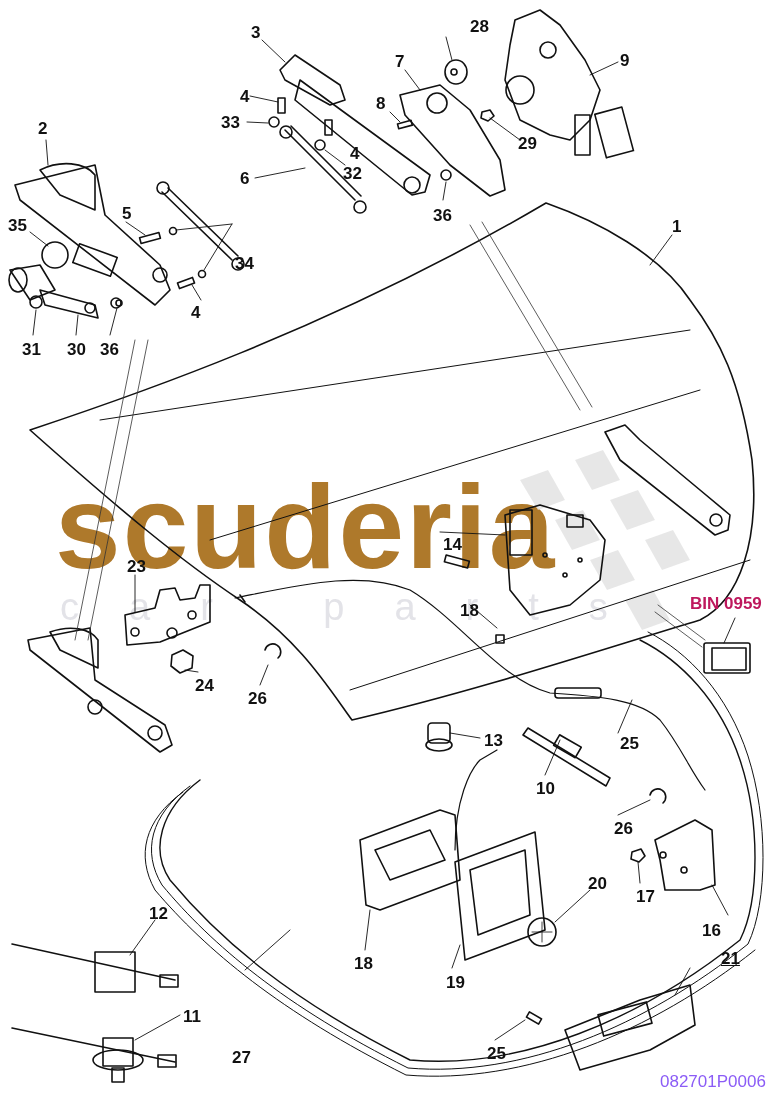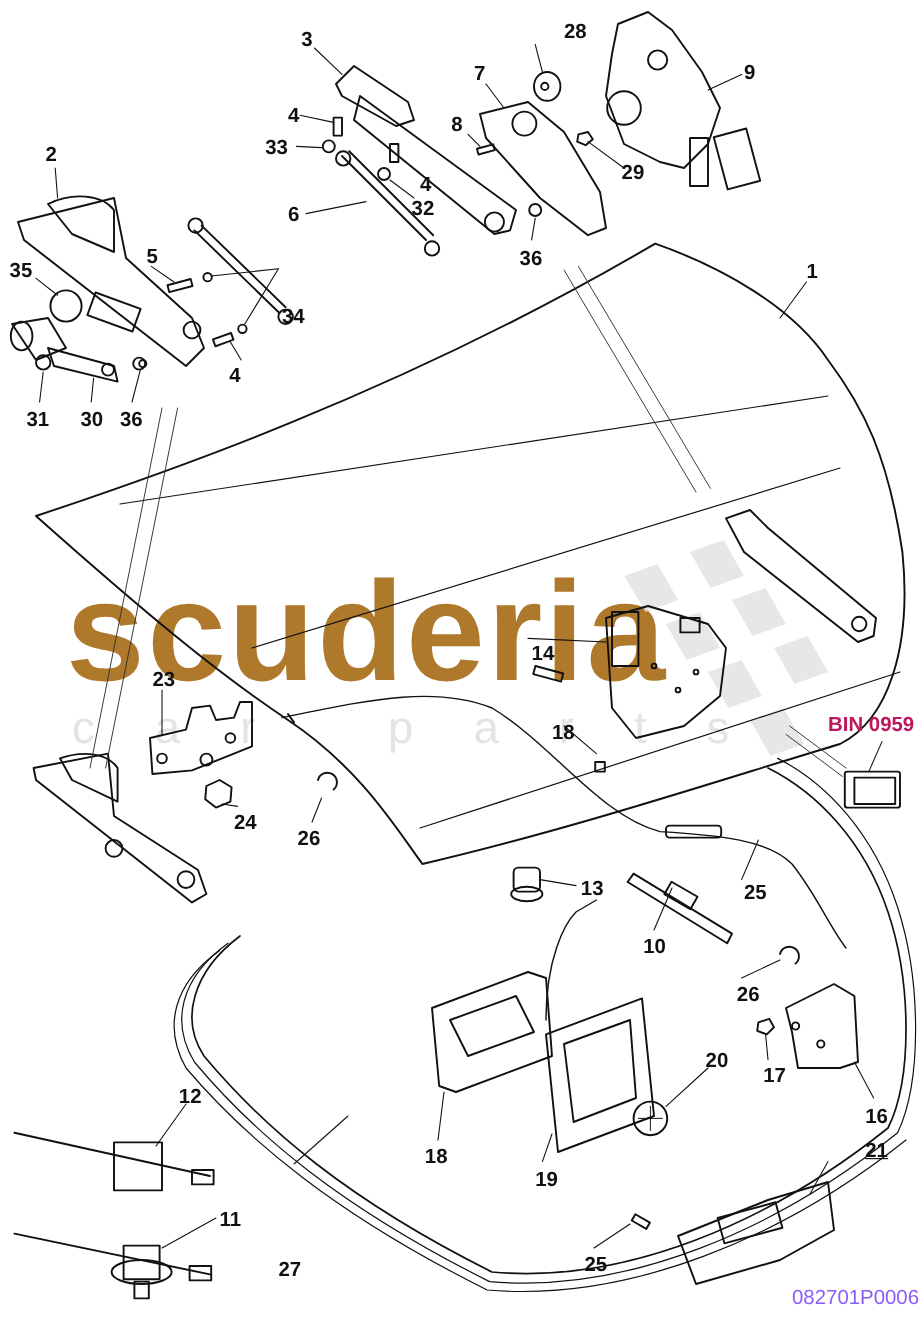--- a/index.html
+++ b/index.html
@@ -282,21 +282,21 @@
     <div class="callout" style="left: 240px; top: 170px;">6</div>
     <div class="callout" style="left: 395px; top: 53px;">7</div>
     <div class="callout" style="left: 376px; top: 95px;">8</div>
     <div class="callout" style="left: 620px; top: 52px;">9</div>
     <div class="callout" style="left: 536px; top: 780px;">10</div>
     <div class="callout" style="left: 183px; top: 1008px;">11</div>
     <div class="callout" style="left: 149px; top: 905px;">12</div>
     <div class="callout" style="left: 484px; top: 732px;">13</div>
     <div class="callout" style="left: 443px; top: 536px;">14</div>
     <div class="callout" style="left: 460px; top: 602px;">18</div>
-    <div class="callout" style="left: 721px; top: 922px;">16</div>
+    <div class="callout" style="left: 702px; top: 922px;">16</div>
     <div class="callout" style="left: 636px; top: 888px;">17</div>
     <div class="callout" style="left: 354px; top: 955px;">18</div>
     <div class="callout" style="left: 446px; top: 974px;">19</div>
     <div class="callout" style="left: 588px; top: 875px;">20</div>
     <div class="callout" style="left: 721px; top: 950px; text-decoration: underline;">21</div>
     <div class="callout" style="left: 487px; top: 1045px;">25</div>
     <div class="callout" style="left: 127px; top: 558px;">23</div>
     <div class="callout" style="left: 195px; top: 677px;">24</div>
     <div class="callout" style="left: 620px; top: 735px;">25</div>
     <div class="callout" style="left: 248px; top: 690px;">26</div>

